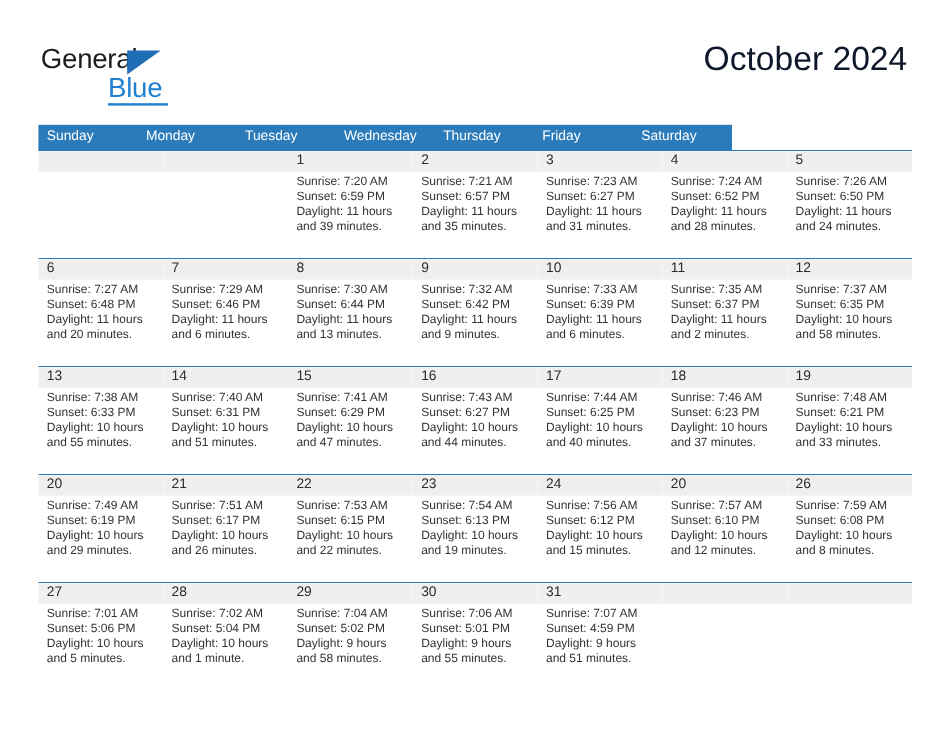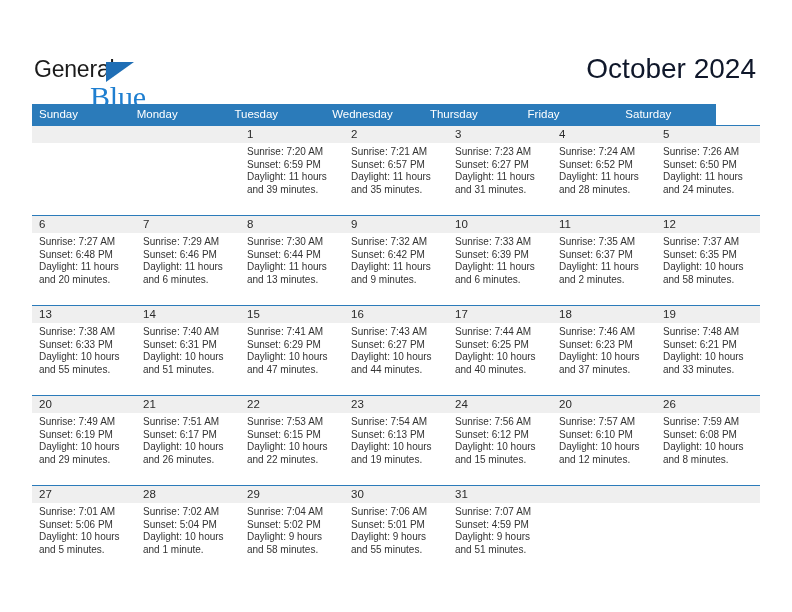--- a/index.html
+++ b/index.html
@@ -21,21 +21,20 @@
     box-sizing: border-box;
   }
 
   
   .header {
     position: absolute;
     left: 0;
     top: 0;
     width: 792px;
     height: 104px;
-    margin-top: 20px;
   }
   .logo {
     position: absolute;
     left: 34px;
     top: 36px;
     width: 140px;
     height: 50px;
   }
   .logo-general {
     position: absolute;
@@ -52,24 +51,24 @@
     top: 6px;
     width: 0;
     height: 0;
     border-left: 28px solid #1f6eb5;
     border-bottom: 20px solid transparent;
   }
   .logo-blue {
     position: absolute;
     left: 56px;
     top: 24px;
-    font-size: 30px;
+    font-size: 23px;
     letter-spacing: -0.2px;
     color: #1f7fd0;
-    font-family: Liberation Serif, serif;
+    font-family: Liberation Sans, sans-serif;
   }
   .logo-underline {
     position: absolute;
     left: 56px;
     top: 50px;
     width: 50px;
     height: 2px;
     background: #1f7fd0;
   }
 
@@ -96,21 +95,21 @@
 
   
   .calendar {
     position: absolute;
     left: 32px;
     top: 104px;
     width: 728px;
   }
   .weekdays {
     display: flex;
-    width: 684px;
+    width: 578px;
     height: 21px;
     background: #2b7bba;
   }
   .weekday {
     flex: 1 1 0;
     font-size: 11.5px;
     color: #ffffff;
     line-height: 21px;
     padding-left: 7px;
     box-sizing: border-box;

